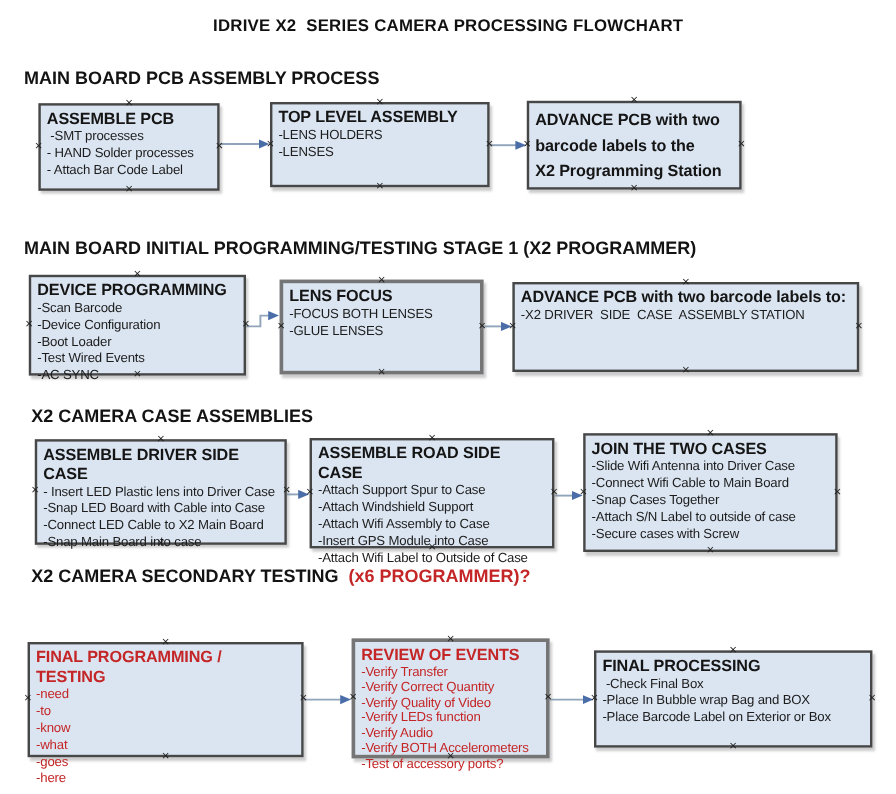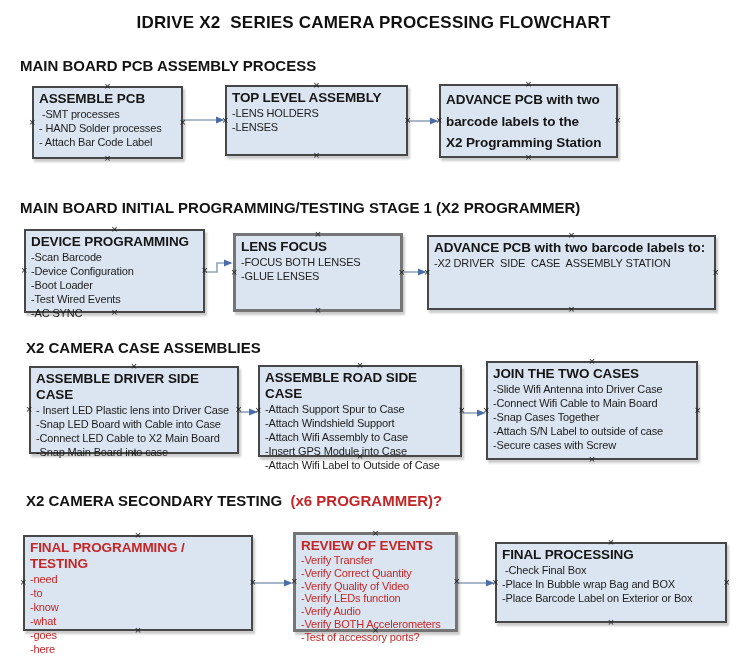--- a/index.html
+++ b/index.html
@@ -8,28 +8,28 @@
     --border:#474747;
     --border-thick:#757575;
   }
   html,body{margin:0;padding:0;background:#fff;}
   #canvas{
     position:relative;width:747px;height:662px;background:#ffffff;
     font-family:"Liberation Sans",sans-serif;overflow:hidden;
   }
   .page-title{
     position:absolute;top:13px;left:0;width:100%;text-align:center;
-    font-size:17px;font-weight:bold;color:#111;white-space:pre;letter-spacing:.2px;
+    font-size:14px;font-weight:bold;color:#111;white-space:pre;letter-spacing:.2px;
   }
   .sec-heading{position:absolute;font-size:15px;font-weight:bold;color:#131313;white-space:pre;}
   .sec-heading .red-part{color:var(--red);}
   #h1{left:20px;top:57px;}
   #h2{left:20px;top:199px;}
   #h3{left:26px;top:339px;}
-  #h4{left:26px;top:492px;}
+  #h4{left:26px;top:472px;}
 
   .box{
     position:absolute;background:var(--fill);
     border:2px solid var(--border);
     box-shadow:2px 3px 2px rgba(140,140,140,.45);
     padding:3px 5px;box-sizing:border-box;overflow:visible;
   }
   .box.thick{border:3px solid var(--border-thick);}
   .box-title{
     font-size:13.5px;font-weight:bold;color:#151515;

